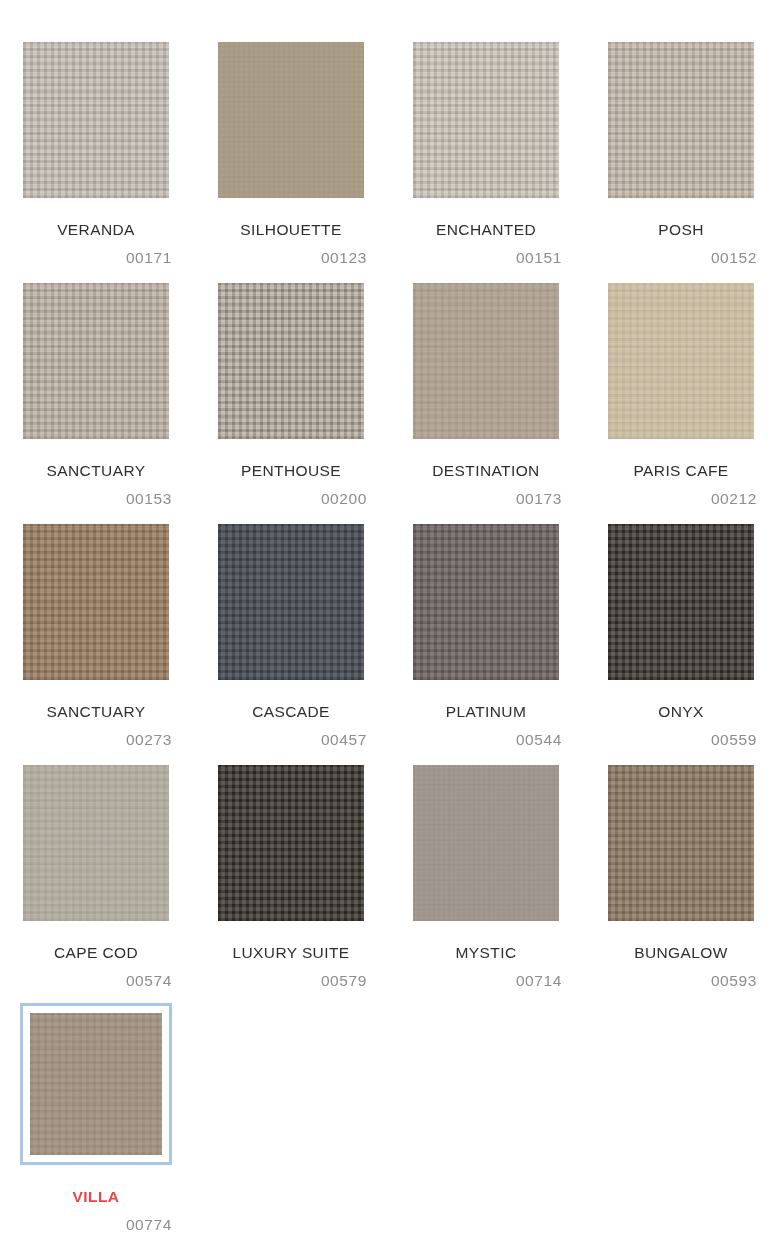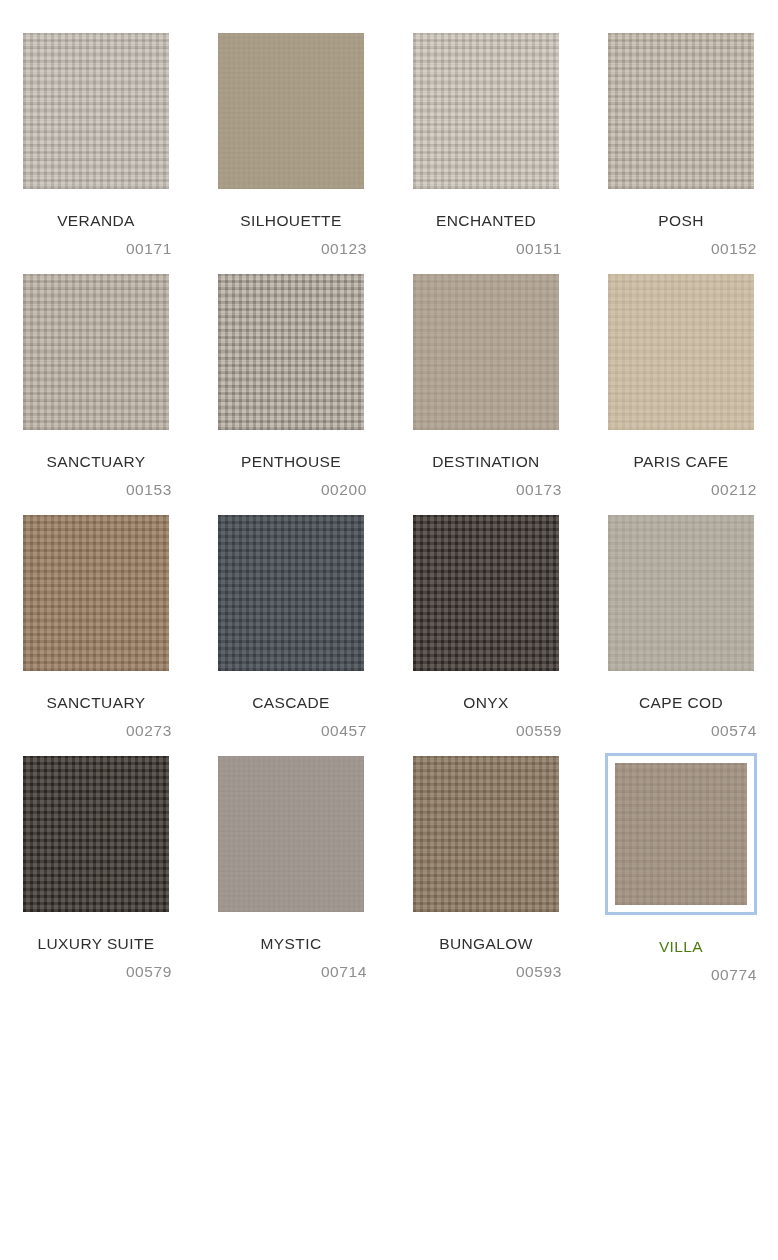--- a/index.html
+++ b/index.html
@@ -14,21 +14,21 @@
     height: 1260px;
     font-family: "Liberation Sans", sans-serif;
     overflow: hidden;
   }
 
   #swatch-grid {
     display: grid;
     grid-template-columns: repeat(4, 152px);
     column-gap: 43px;
     row-gap: 0;
-    padding: 30px 0 0 20px;
+    padding: 39px 0 0 20px;
   }
 
   .swatch-cell {
     width: 152px;
     margin-bottom: 15px;
     cursor: pointer;
     user-select: none;
   }
 
   
@@ -107,22 +107,22 @@
 
   .swatch-name {
     margin-top: 21px;
     text-align: center;
     font-size: 15.5px;
     letter-spacing: 0.4px;
     color: #2e2e2e;
     line-height: 1;
   }
   .swatch-cell.selected .swatch-name {
-    font-weight: normal;
-    color: #4d7c0f;
+    font-weight: bold;
+    color: #ef4444;
     margin-top: 24px;
   }
 
   .swatch-code {
     margin-top: 12px;
     text-align: right;
     font-size: 15.5px;
     letter-spacing: 0.6px;
     color: #8d8d8d;
     line-height: 1;
@@ -197,20 +197,27 @@
     </div>
     <div class="swatch-cell">
       <div class="swatch-frame">
         <div class="swatch-chip tex-weave" style="background-color: rgb(69, 75, 82);"></div>
       </div>
       <div class="swatch-name">CASCADE</div>
       <div class="swatch-code">00457</div>
     </div>
     <div class="swatch-cell">
       <div class="swatch-frame">
+        <div class="swatch-chip tex-weave" style="background-color: rgb(111, 100, 100);"></div>
+      </div>
+      <div class="swatch-name">PLATINUM</div>
+      <div class="swatch-code">00544</div>
+    </div>
+    <div class="swatch-cell">
+      <div class="swatch-frame">
         <div class="swatch-chip tex-weave-strong" style="background-color: rgb(61, 53, 48);"></div>
       </div>
       <div class="swatch-name">ONYX</div>
       <div class="swatch-code">00559</div>
     </div>
     <div class="swatch-cell">
       <div class="swatch-frame">
         <div class="swatch-chip tex-weave-soft" style="background-color: rgb(181, 175, 163);"></div>
       </div>
       <div class="swatch-name">CAPE COD</div>

